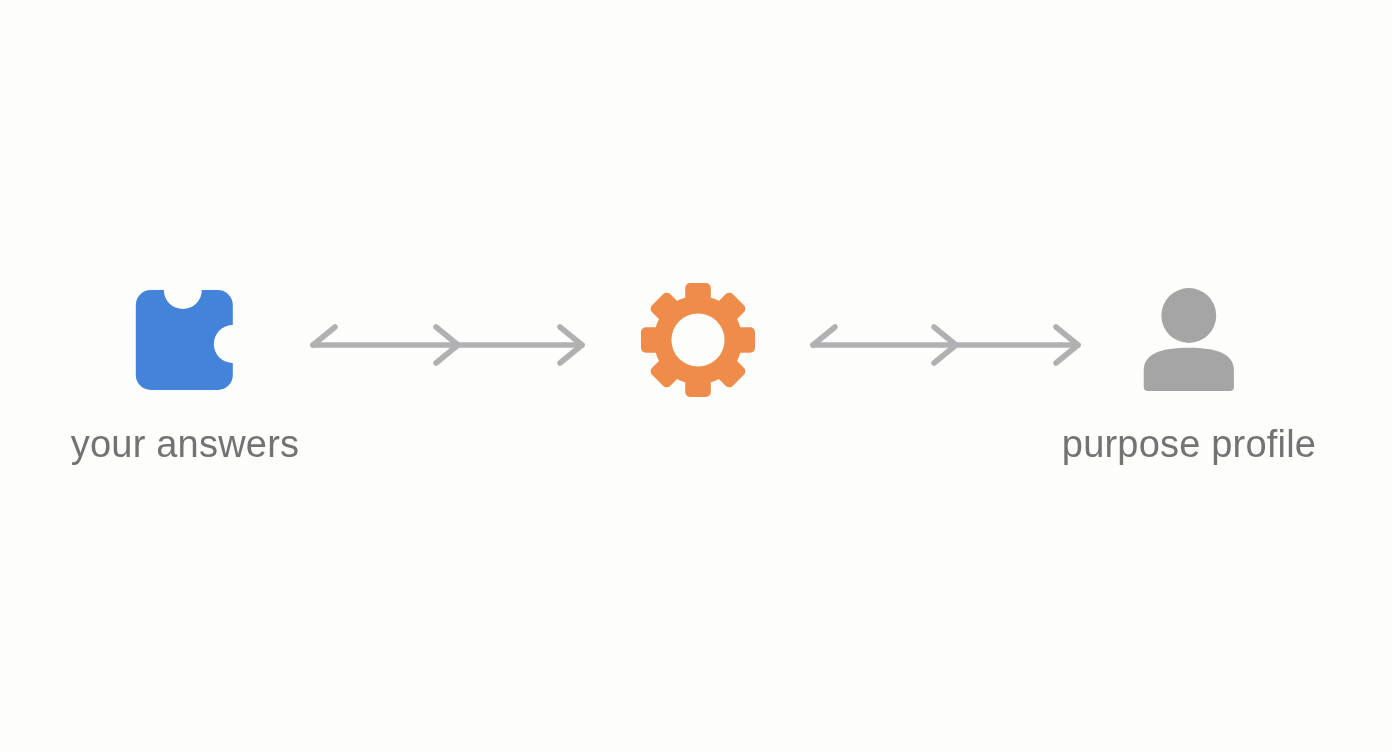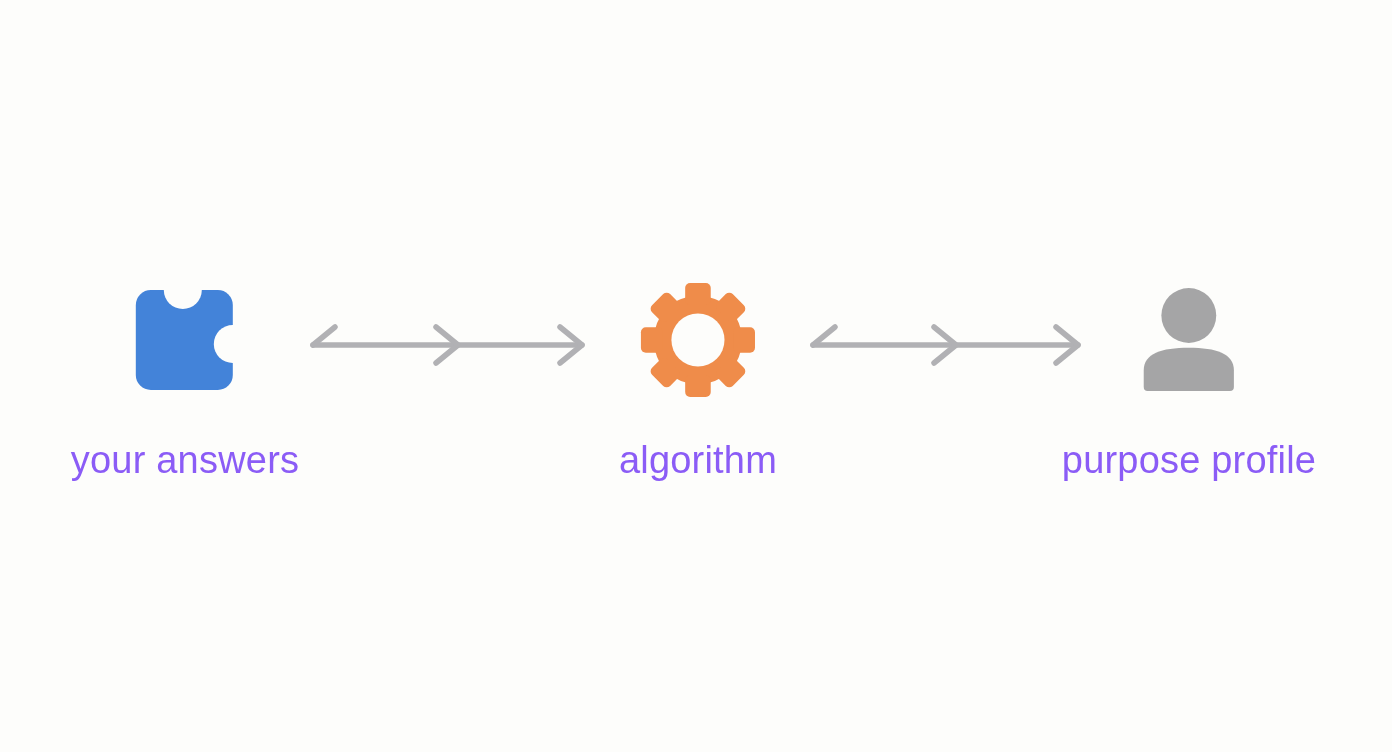--- a/index.html
+++ b/index.html
@@ -23,25 +23,25 @@
     flex-direction: column;
     align-items: center;
   }
   .icon-box {
     height: 110px;
     display: flex;
     align-items: center;
     justify-content: center;
   }
   .node-label {
-    margin-top: 44px;
+    margin-top: 28px;
     font-size: 38px;
     font-weight: 400;
     letter-spacing: 0.2px;
-    color: #8b5cf6;
+    color: #737373;
     white-space: nowrap;
   }
   .node-answers { left: 185px; }
   .node-algorithm { left: 698px; }
   .node-profile { left: 1189px; }
   .connector {
     position: absolute;
     top: 314px;
     height: 60px;
   }
@@ -86,21 +86,20 @@
           <rect x="47" y="2" width="26" height="22" rx="5" transform="rotate(90,60,60)"></rect>
           <rect x="47" y="2" width="26" height="22" rx="5" transform="rotate(135,60,60)"></rect>
           <rect x="47" y="2" width="26" height="22" rx="5" transform="rotate(180,60,60)"></rect>
           <rect x="47" y="2" width="26" height="22" rx="5" transform="rotate(225,60,60)"></rect>
           <rect x="47" y="2" width="26" height="22" rx="5" transform="rotate(270,60,60)"></rect>
           <rect x="47" y="2" width="26" height="22" rx="5" transform="rotate(315,60,60)"></rect>
         </g>
         <circle cx="60" cy="60" r="27" style="fill: rgb(253, 253, 251);"></circle>
       </svg>
     </div>
-    <div class="node-label">algorithm</div>
   </div>
 
   <div class="connector connector-2">
     <svg width="272" height="60" viewBox="0 0 272 60" aria-hidden="true">
       <g fill="none" stroke-width="5.5" stroke-linecap="round" stroke-linejoin="round" style="stroke: rgb(177, 177, 180);">
         <path d="M3,31 L25,13"></path>
         <path d="M3,31 H268"></path>
         <path d="M124,13 L146,31 L124,49"></path>
         <path d="M246,13 L268,31 L246,49"></path>
       </g>

